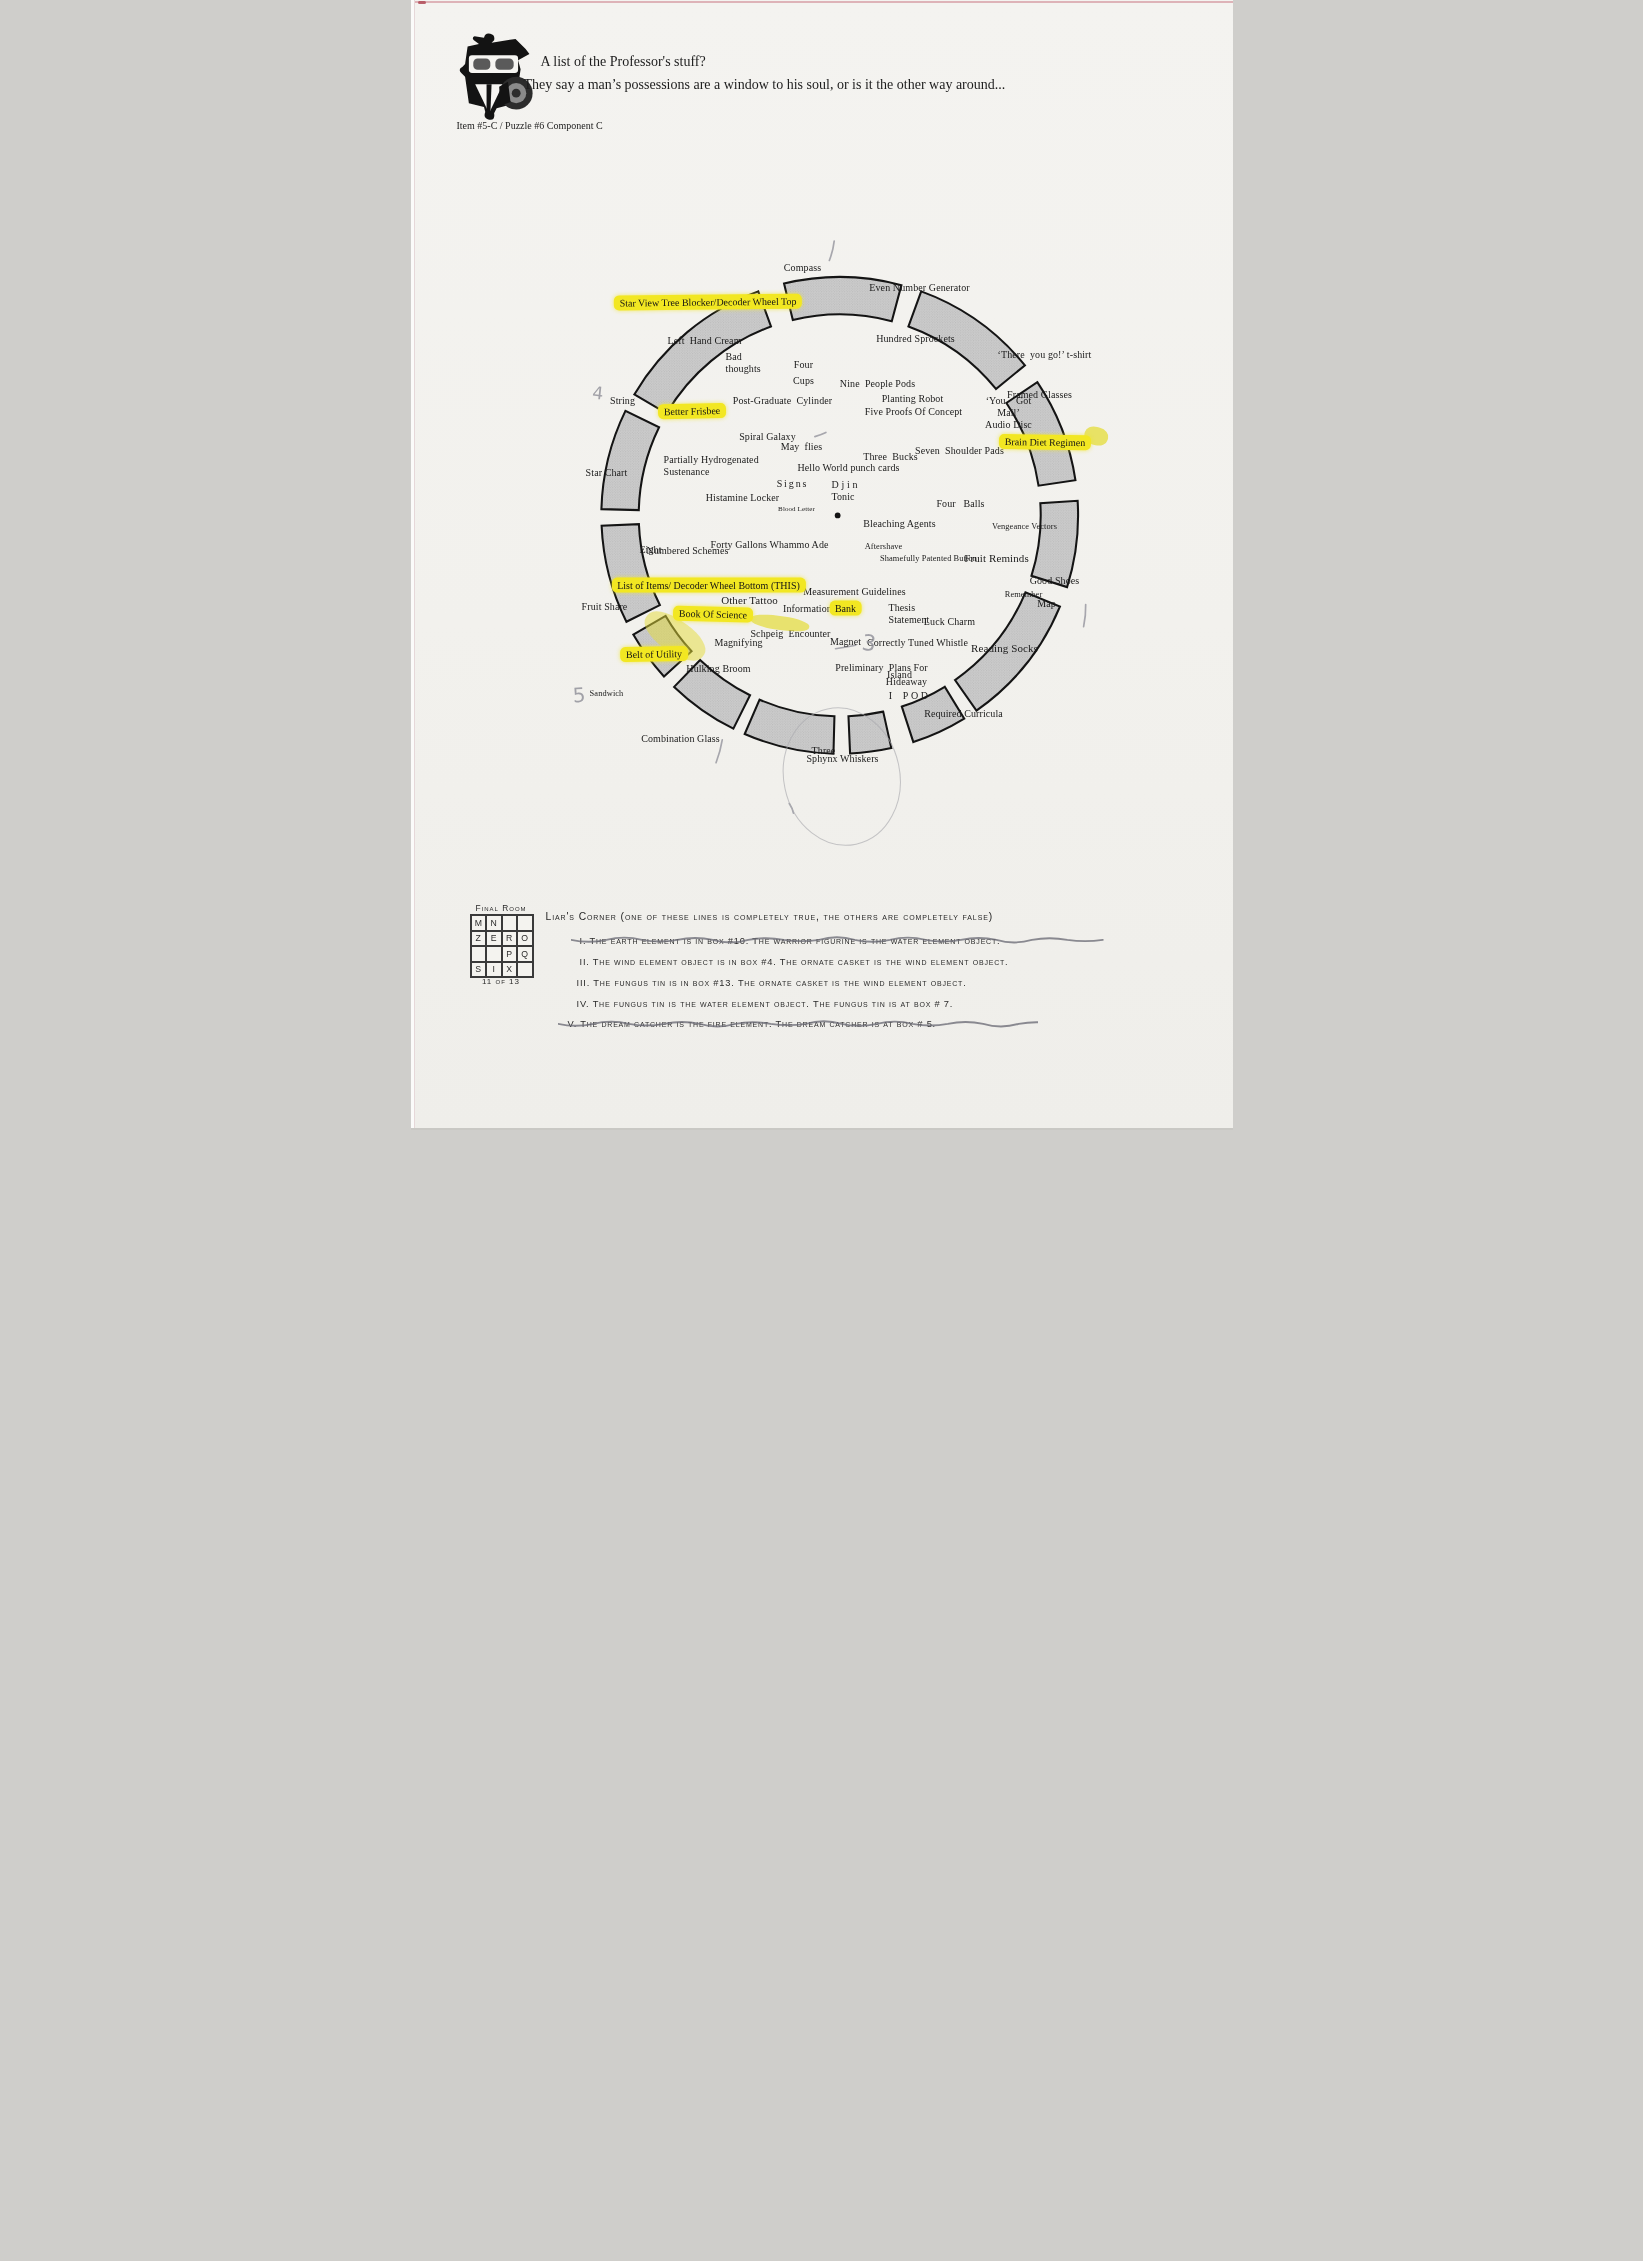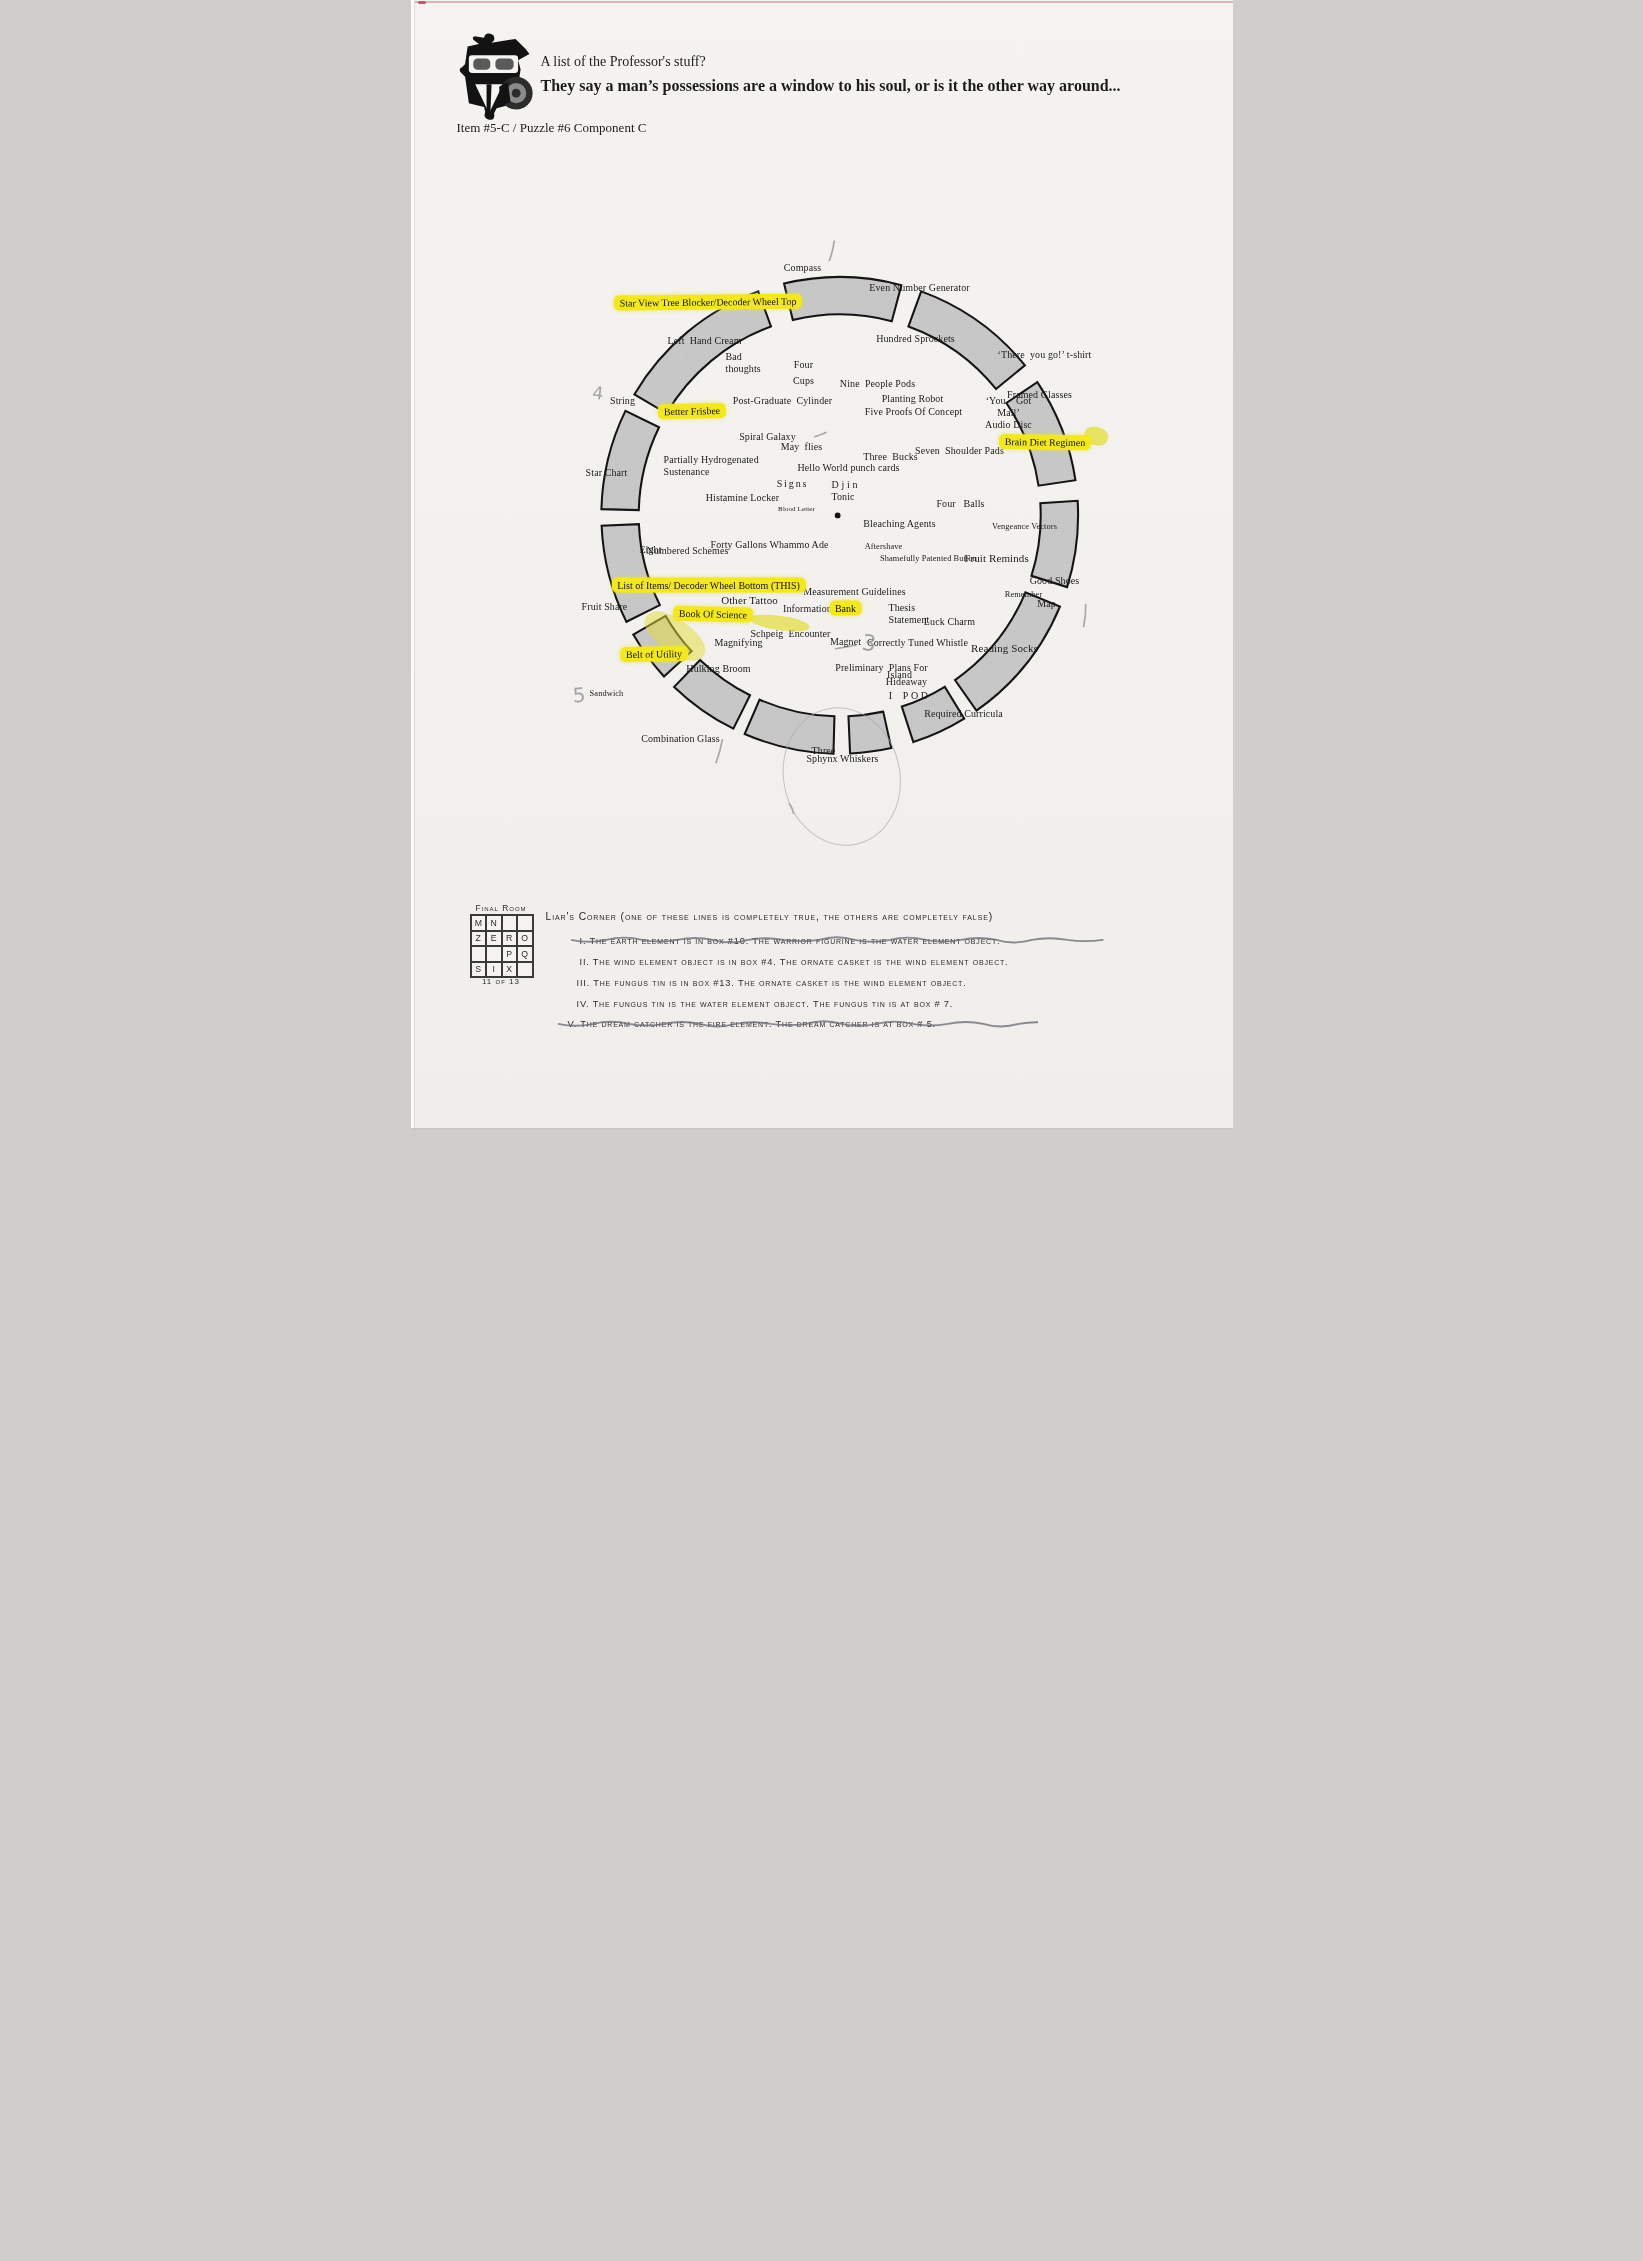--- a/index.html
+++ b/index.html
@@ -5,22 +5,22 @@
   html,body{margin:0;padding:0;background:#cfcecb;}
   .page{position:relative;width:822px;height:1130px;margin:0 auto;overflow:hidden;
         background:linear-gradient(180deg,#f4f3f0 0%,#f2f1ed 55%,#efeeea 100%);
         font-family:"Liberation Serif",serif;color:#1c1c1c;}
   .scan-top{position:absolute;top:1.3px;left:0;right:0;height:1.9px;background:#d8a3aa;opacity:.8;}
   .scan-dot{position:absolute;top:0.6px;left:7.7px;width:7.7px;height:3.9px;background:#b4525e;border-radius:1.9px;opacity:.9;}
   .scan-left{position:absolute;top:0;left:0;width:3.9px;bottom:0;background:#fbfbfa;border-right:0.6px solid #e6d8d9;}
   .scan-bottom{position:absolute;left:0;right:0;bottom:0;height:1.9px;background:#c9c8c4;}
   .hdr-line{position:absolute;white-space:nowrap;}
   #title1{left:130px;top:54px;font-size:14px;}
-  #title2{left:130px;top:77px;font-size:16px;font-weight:bold;}
-  #itemline{left:46px;top:120px;font-size:13px;}
+  #title2{left:113px;top:77px;font-size:14px;}
+  #itemline{left:46px;top:120px;font-size:10px;}
   #logo{position:absolute;left:44px;top:32px;}
   #wheel-svg{position:absolute;left:0;top:0;width:822px;height:1130px;}
   #wheel-labels{position:absolute;left:0;top:0;width:822px;height:1130px;pointer-events:none;}
   .wlabel{position:absolute;font-family:"Liberation Serif",serif;font-size:10px;color:#1b1b1b;
           white-space:pre;line-height:1.18;text-align:center;transform:translate(-50%,-50%);letter-spacing:0.1px;}
   .wlabel.left{transform:translate(0,-50%);text-align:left;}
   .wlabel.small{font-size:7px;}
   .wlabel.small2{font-size:8.4px;}
   .wlabel.big{font-size:11px;}
   .wlabel.ls{letter-spacing:1.9px;}

